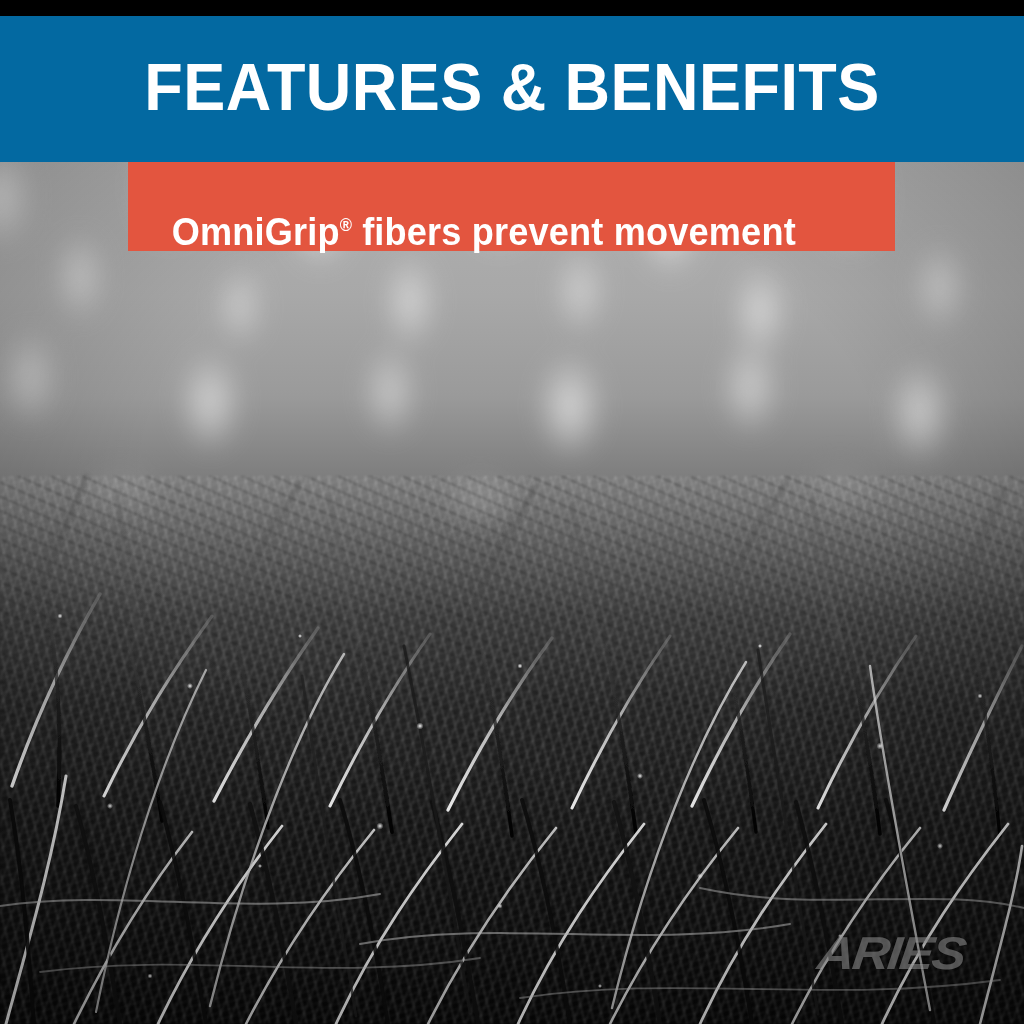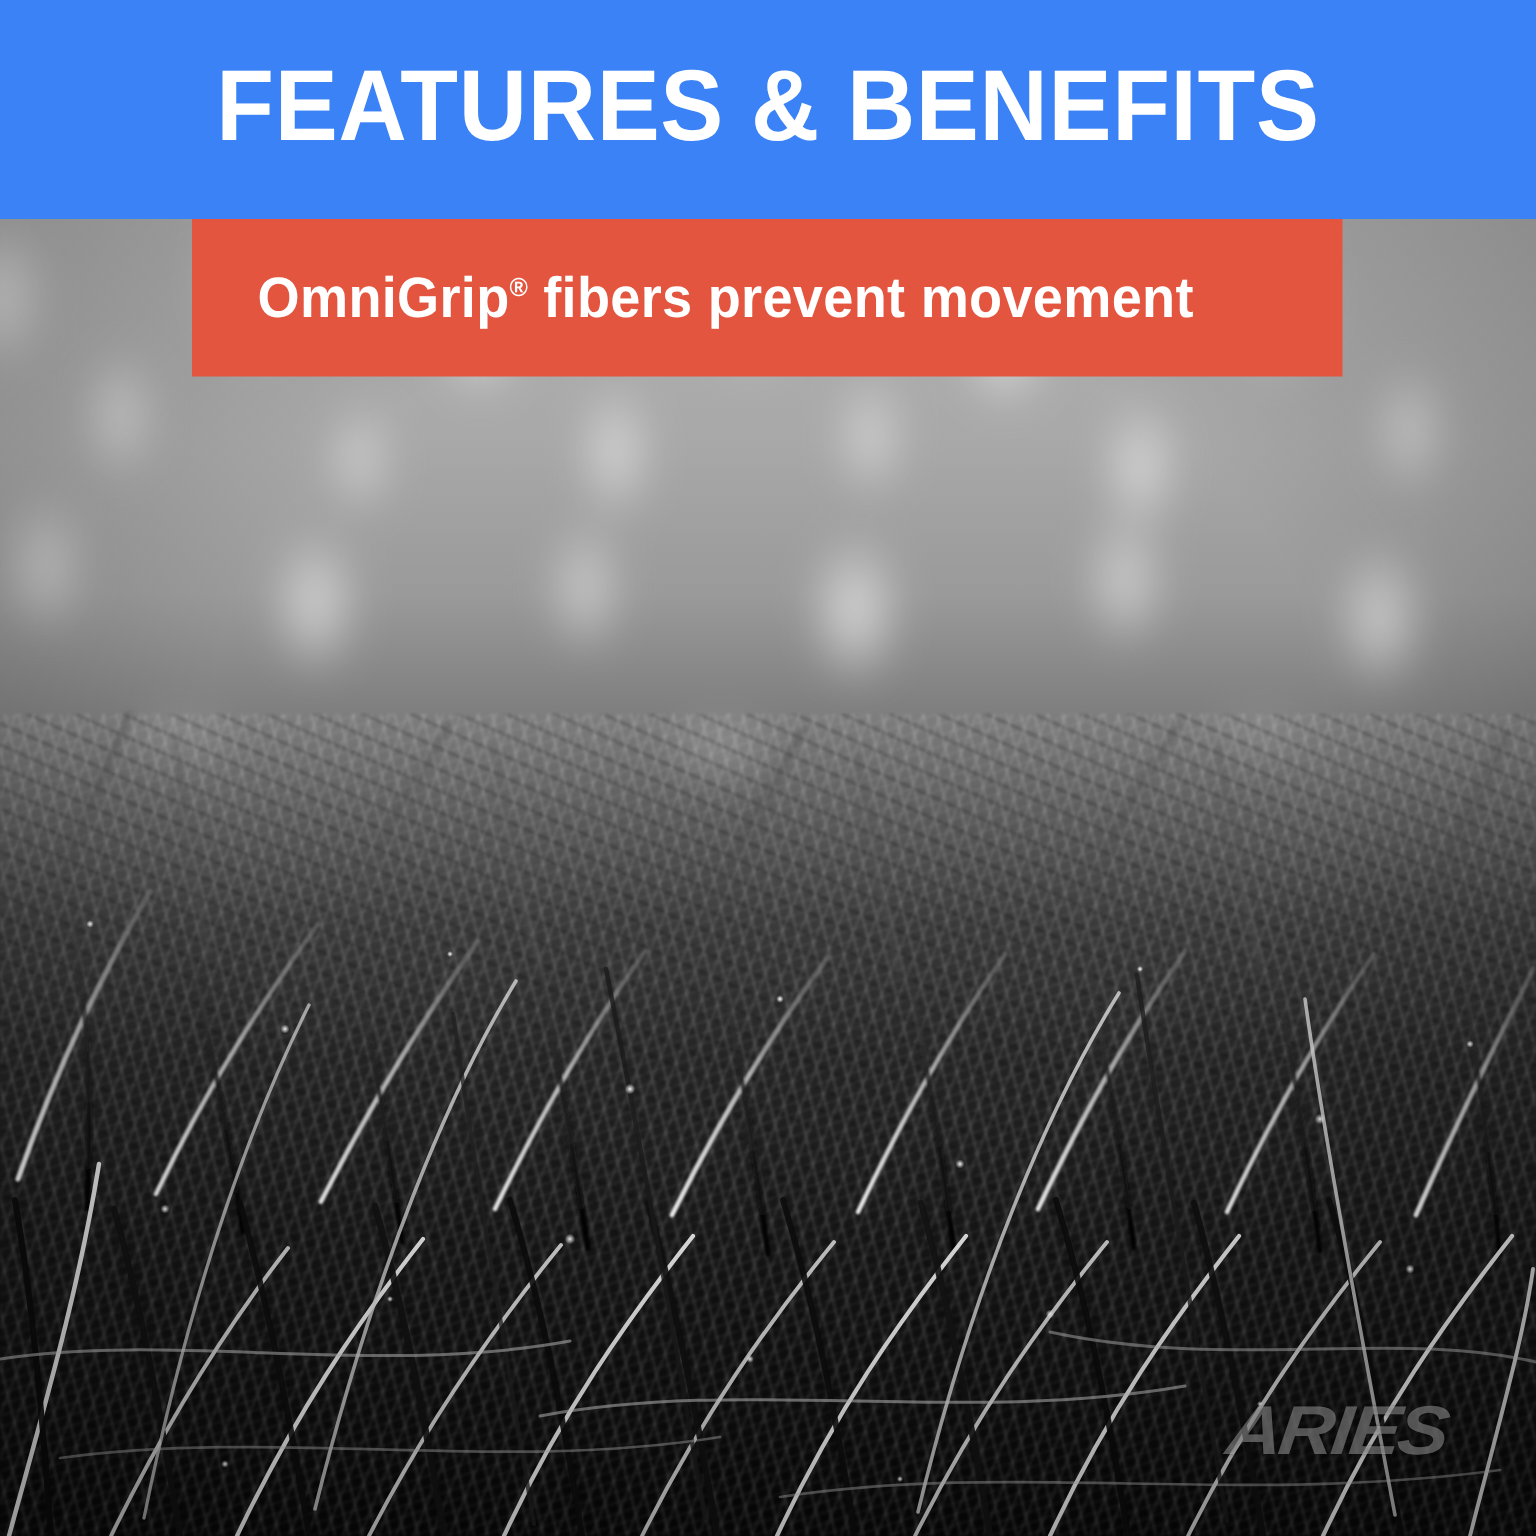--- a/index.html
+++ b/index.html
@@ -13,24 +13,24 @@
     width: 1024px;
     height: 1024px;
     overflow: hidden;
     background: #000;
     font-family: "Liberation Sans", sans-serif;
   }
 
   
   .header-bar {
     position: absolute;
-    left: 0; top: 0;
+    left: 0; top: 16px;
     width: 1024px;
     height: 146px;
-    background: #3b82f6;
+    background: #0369a1;
     z-index: 40;
     text-decoration: underline;
   }
   .header-title {
     position: absolute;
     left: 0; top: 0;
     width: 1024px;
     height: 146px;
     display: flex;
     align-items: center;
@@ -161,21 +161,21 @@
 
   
   .callout-banner {
     position: absolute;
     left: 128px;
     top: 146px;
     width: 767px;
     height: 105px;
     background: #e3553f;
     display: flex;
-    align-items: center;
+    align-items: flex-end;
     z-index: 30;
   }
   .callout-text {
     color: #ffffff;
     font-family: "Liberation Sans", sans-serif;
     font-weight: bold;
     font-size: 38px;
     letter-spacing: 0.2px;
     white-space: nowrap;
     transform: scaleX(0.95);

